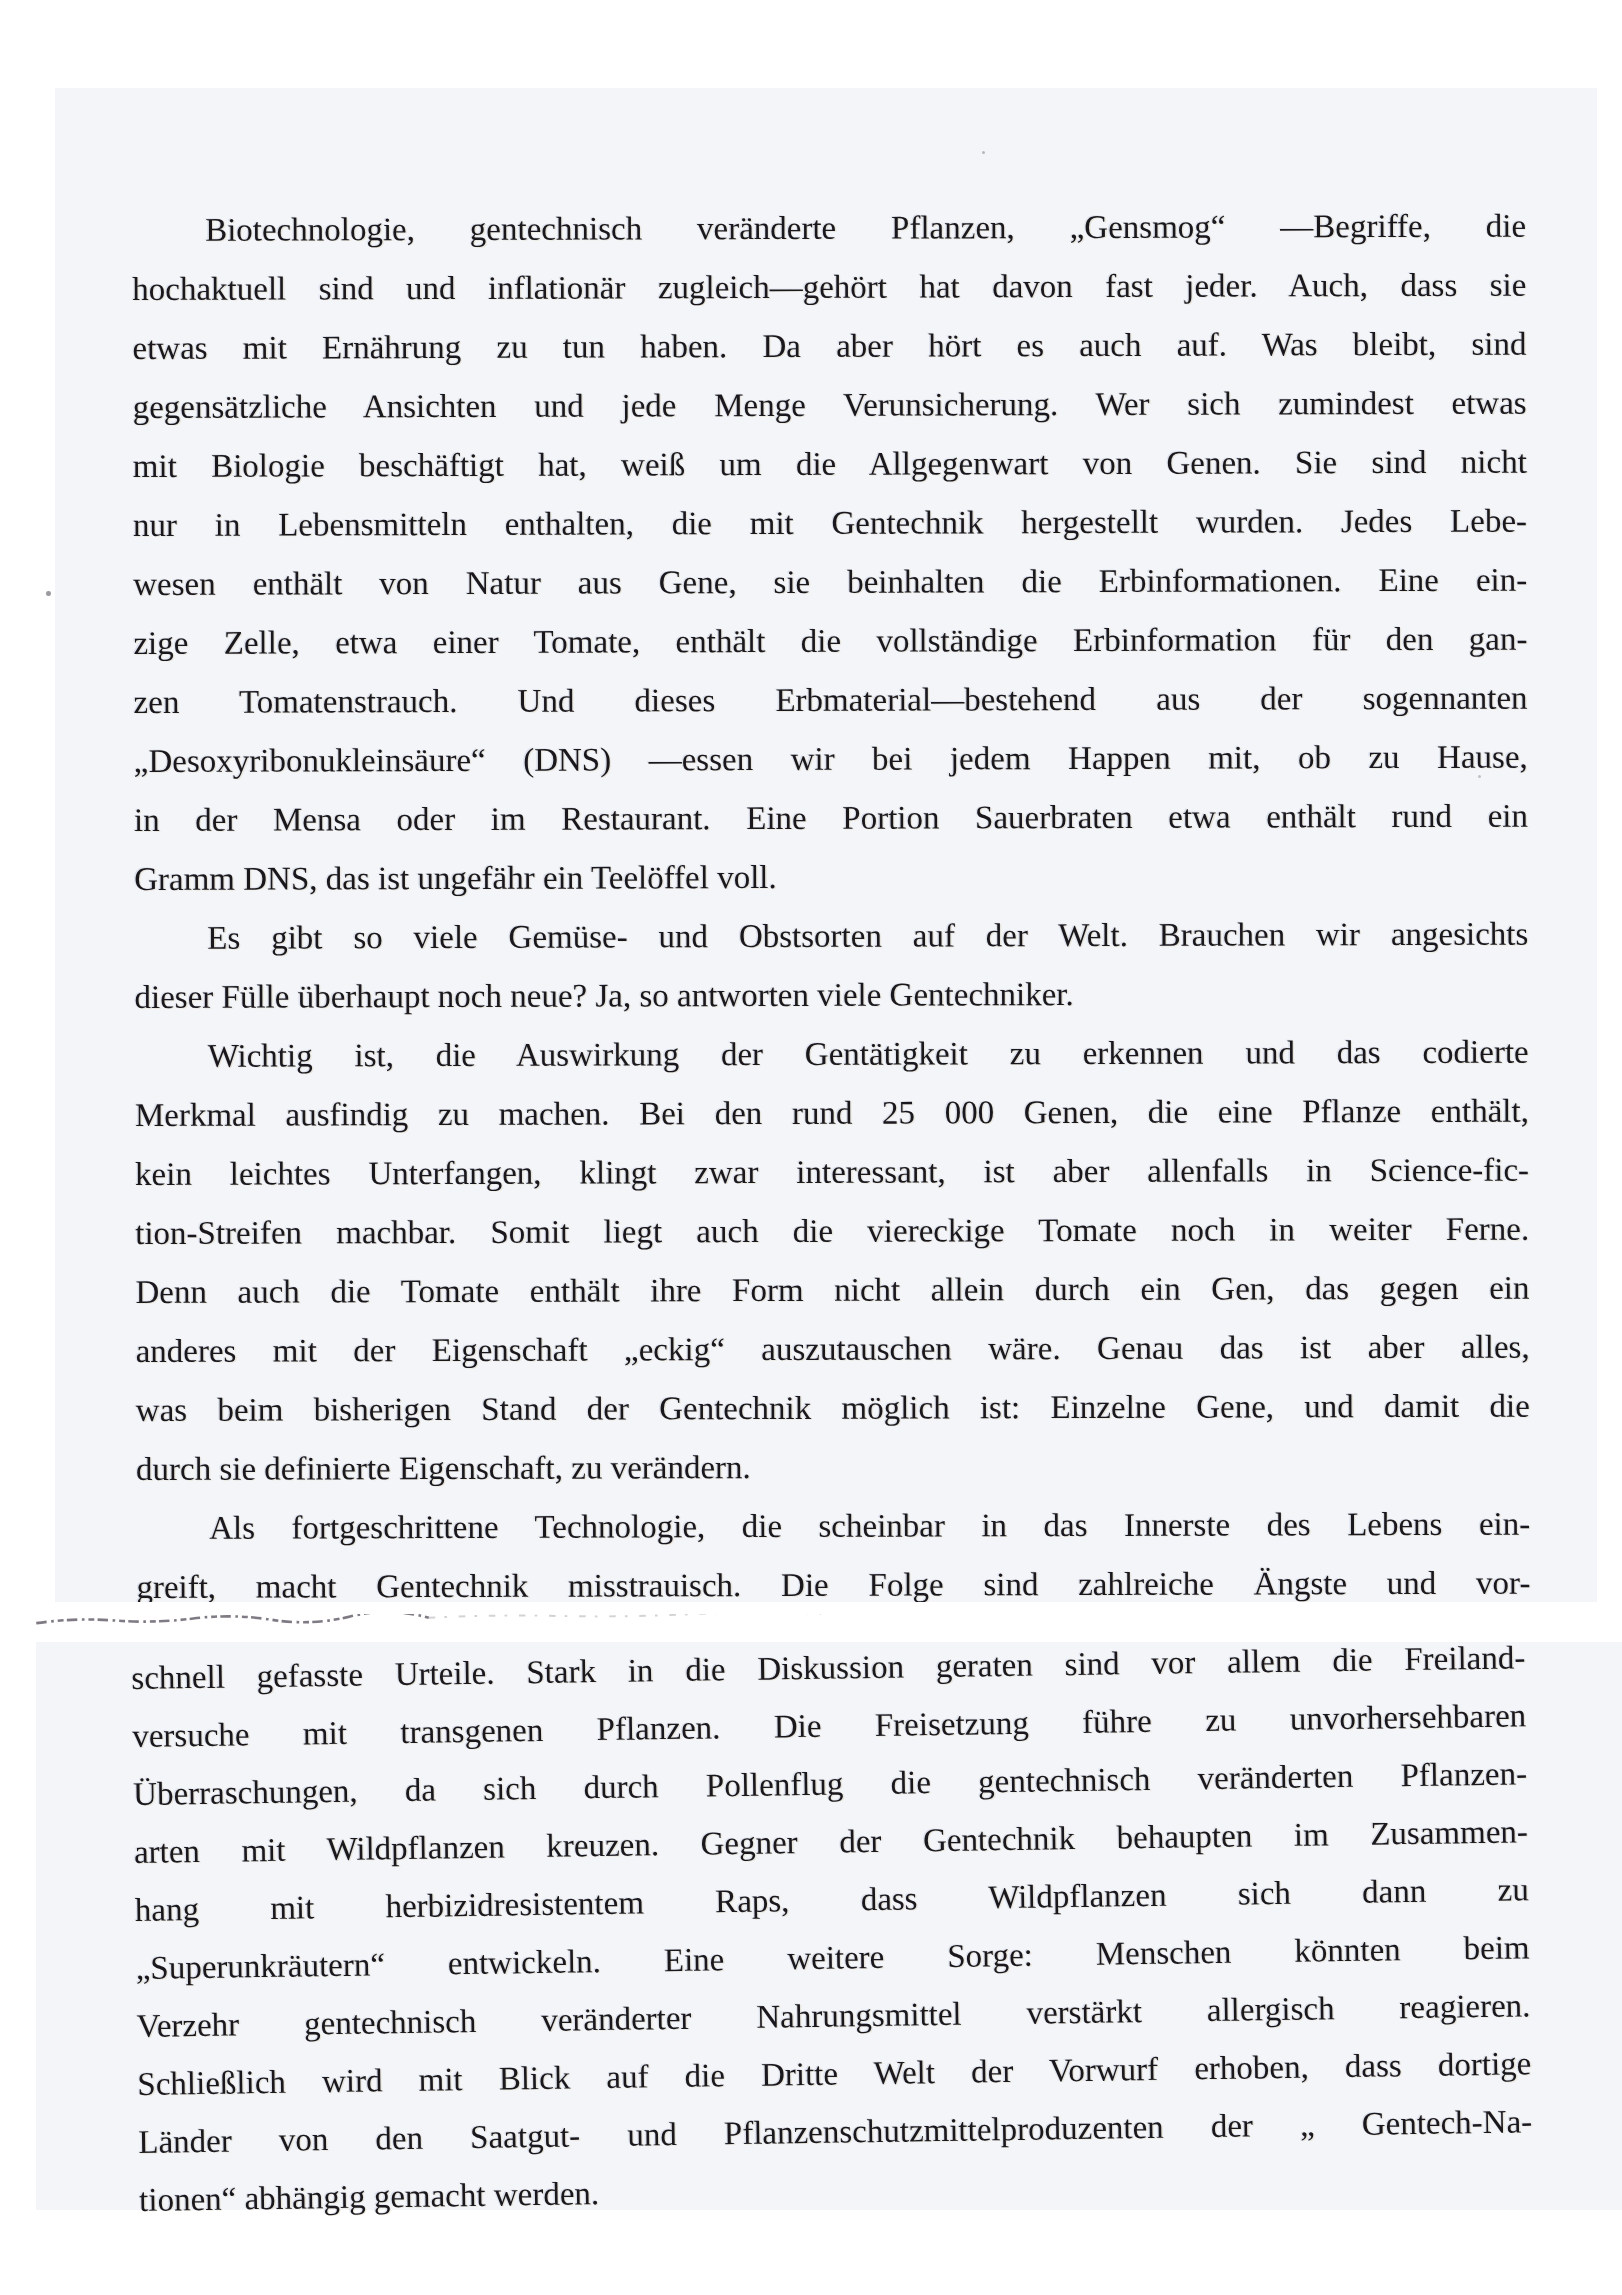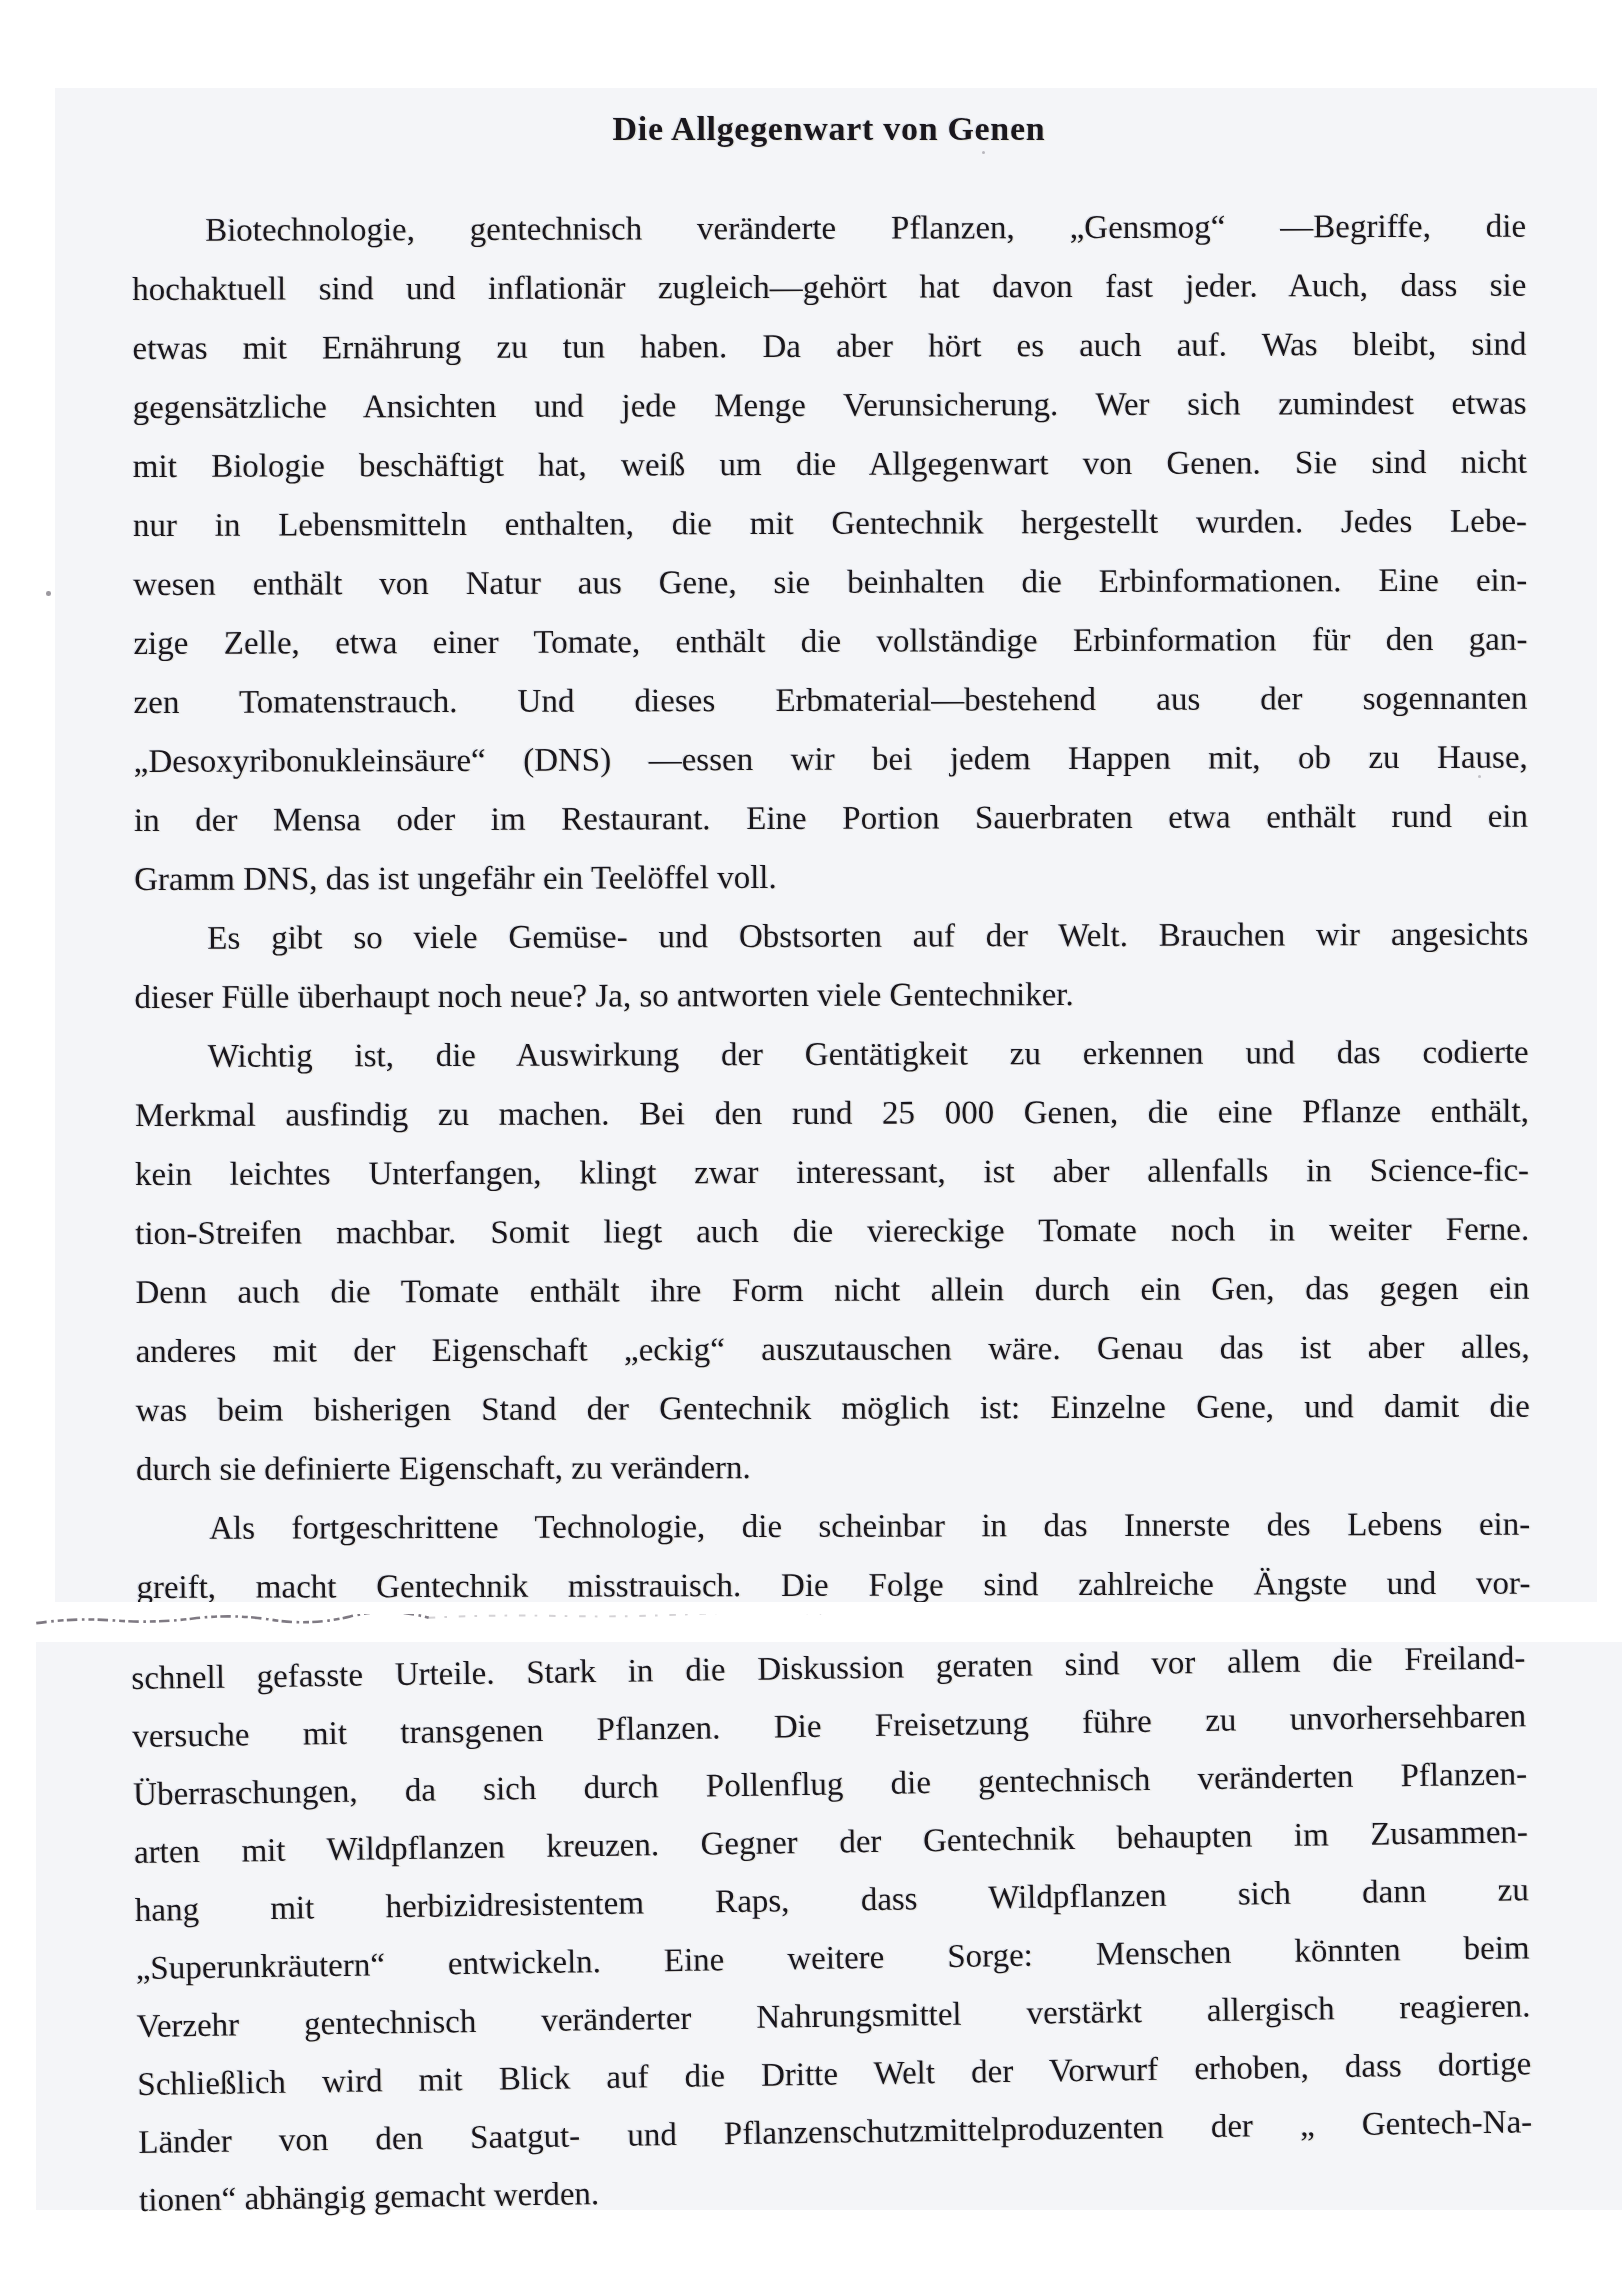--- a/index.html
+++ b/index.html
@@ -62,21 +62,20 @@
     position:absolute;border-radius:50%;
     background:#4a4550;opacity:.55;
   }
 </style>
 </head>
 <body>
 
 <div class="page">
 
   <div class="scan-top">
-    <div class="doc-title">Die Allgegenwart von Genen</div>
     <div class="text-top">
         <div class="paragraph">
           <div class="tline indent">Biotechnologie, gentechnisch veränderte Pflanzen, „Gensmog“ —Begriffe, die</div>
           <div class="tline">hochaktuell sind und inflationär zugleich—gehört hat davon fast jeder. Auch, dass sie</div>
           <div class="tline">etwas mit Ernährung zu tun haben. Da aber hört es auch auf. Was bleibt, sind</div>
           <div class="tline">gegensätzliche Ansichten und jede Menge Verunsicherung. Wer sich zumindest etwas</div>
           <div class="tline">mit Biologie beschäftigt hat, weiß um die Allgegenwart von Genen. Sie sind nicht</div>
           <div class="tline">nur in Lebensmitteln enthalten, die mit Gentechnik hergestellt wurden. Jedes Lebe-</div>
           <div class="tline">wesen enthält von Natur aus Gene, sie beinhalten die Erbinformationen. Eine ein-</div>
           <div class="tline">zige Zelle, etwa einer Tomate, enthält die vollständige Erbinformation für den gan-</div>

